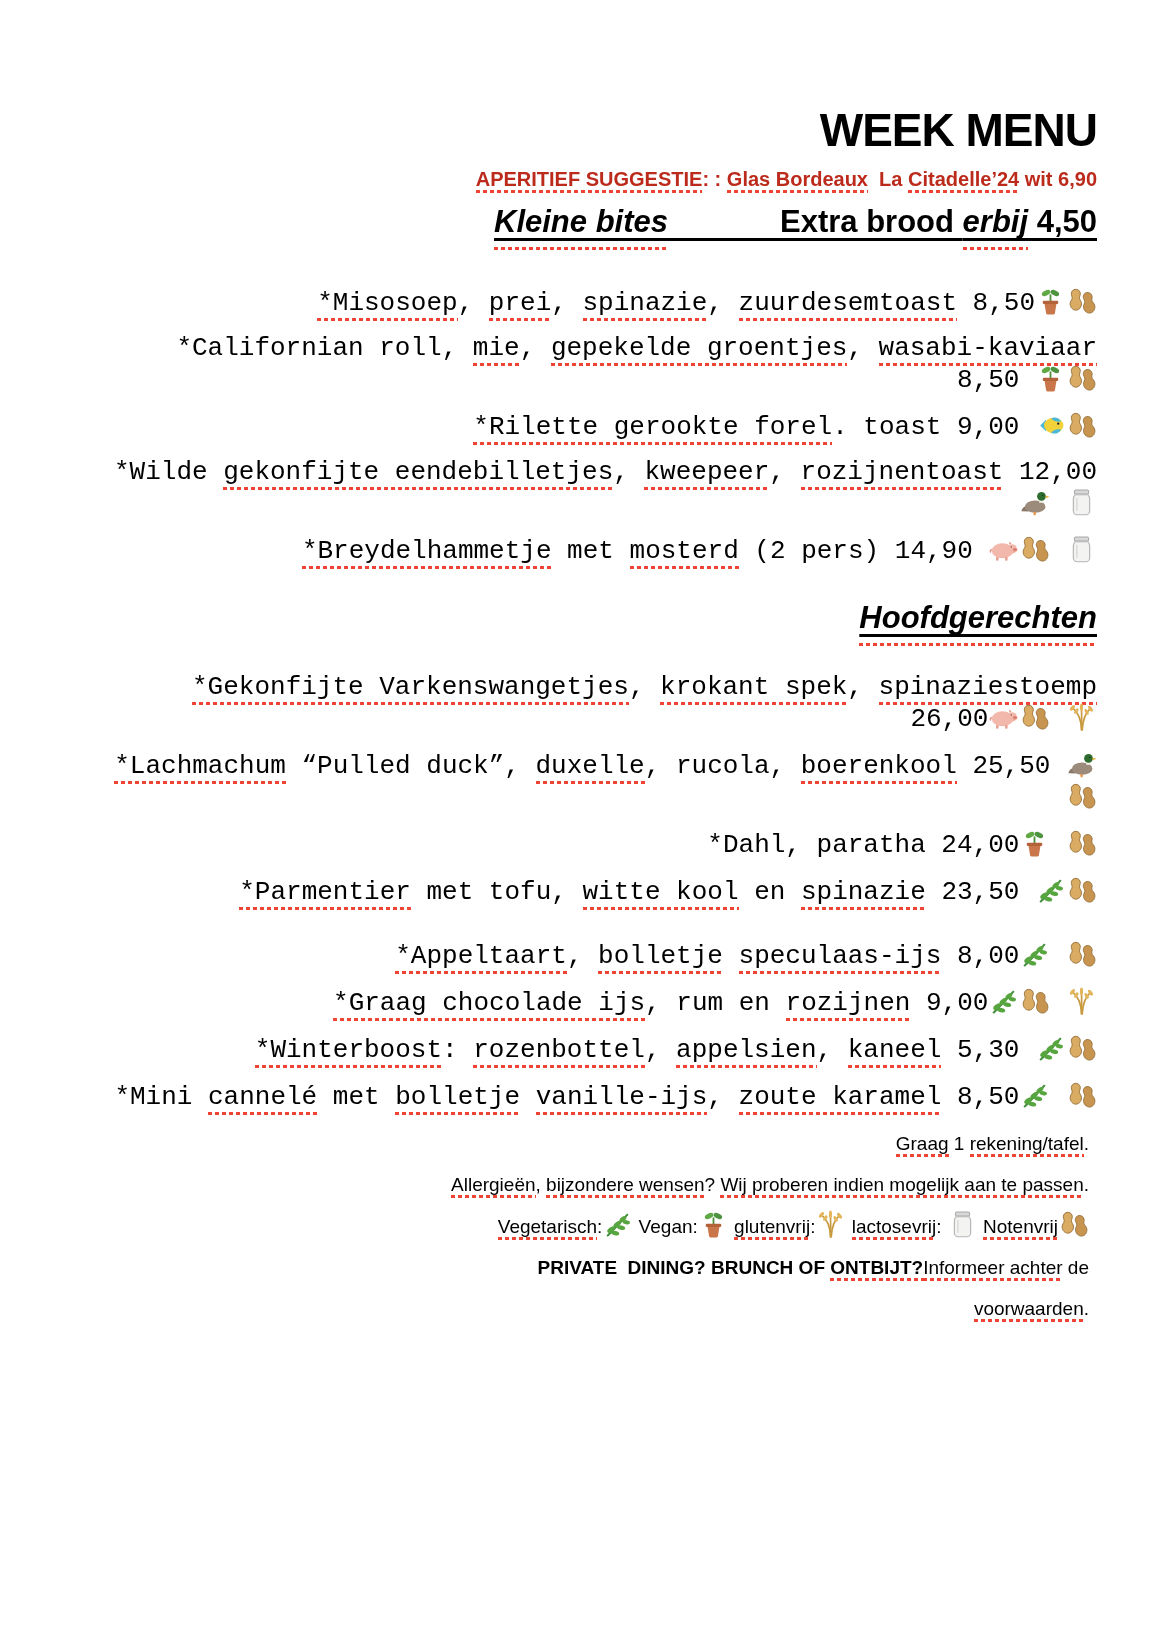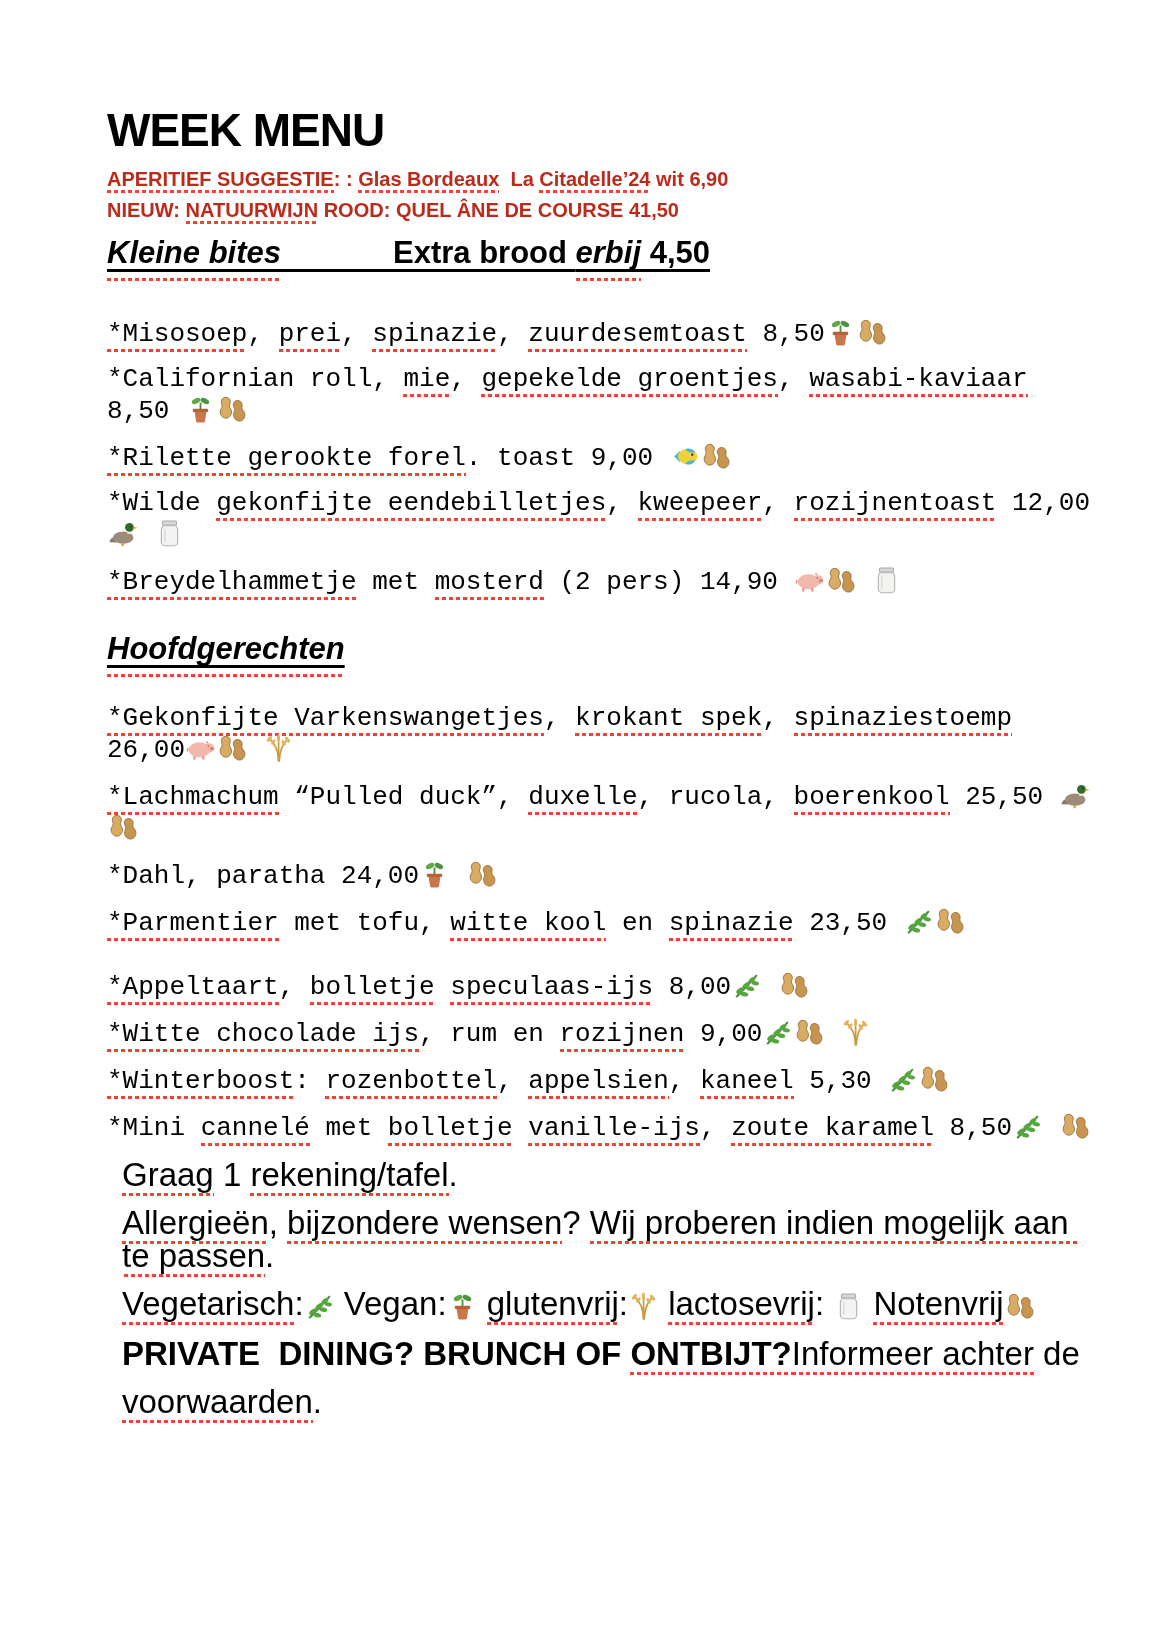--- a/index.html
+++ b/index.html
@@ -5,21 +5,21 @@
   html,body{margin:0;padding:0;background:#ffffff;}
   .page{
     position:relative;
     width:1170px;height:1649px;
     background:#ffffff;
     font-family:"Liberation Sans","DejaVu Sans",sans-serif;
     color:#000;
     overflow:hidden;
   }
   .content{position:absolute;left:107px;top:106px;width:990px;}
-  p,h1,h2{white-space:pre-wrap;}
+  p,h1,h2{white-space:pre-wrap;text-align:right;}
   h1.title{
     font-size:46px;line-height:48px;font-weight:bold;
     letter-spacing:-1px;margin:0 0 10px 0;
   }
   .redline{
     color:#bb2a1b;font-weight:bold;
     font-size:20px;line-height:31px;margin:0;
   }
   .sec-heading{
     font-size:31px;line-height:36px;font-weight:bold;margin:0;
@@ -28,21 +28,21 @@
     text-underline-offset:6px;
   }
   #sec-kleine{margin-top:9px;}
   #sec-hoofd{margin-top:34px;}
   #sec-zoet{margin-top:30px;}
   .sec-items{margin-top:46px;}
   #sec-hoofd .sec-items{margin-top:36px;}
   #sec-zoet .sec-items{margin-top:32px;}
   .item{font-size:26px;line-height:30px;margin:0 0 15px 0;font-family:Liberation Mono, monospace;}
   .footer{margin-top:14px;}
-  .footer p{font-size:33px;line-height:33px;margin:15px;}
+  .footer p{font-size:19px;line-height:33px;margin:8px;}
   .b{font-weight:bold;}
   
   .sp{
     background-image:linear-gradient(90deg,#ef4434 0 4px,rgba(0,0,0,0) 4px 7px);
     background-size:7px 3px;
     background-repeat:repeat-x;
     background-position:left bottom;
     padding-bottom:3px;
   }
   .sec-heading .sp{padding-bottom:11px;font-style:italic;}
@@ -52,21 +52,20 @@
 </style>
 </head>
 <body>
 
 <div class="page">
   <div class="content">
 
     <h1 class="title">WEEK MENU</h1>
 
     <p class="redline"><span class="sp">APERITIEF SUGGESTIE</span><span>: : </span><span class="sp">Glas Bordeaux</span><span>  La </span><span class="sp">Citadelle’24</span><span> wit 6,90</span></p>
-    <p class="redline"><span>NIEUW: </span><span class="sp">NATUURWIJN</span><span> ROOD: QUEL ÂNE DE COURSE 41,50</span></p>
 
     <section id="sec-kleine">
       <h2 class="sec-heading"><span class="sp">Kleine bites</span><span>             </span><span>Extra brood </span><span class="sp">erbij</span><span> 4,50</span></h2>
       <div class="sec-items">
         <p class="item"><span class="sp">*Misosoep</span><span>, </span><span class="sp">prei</span><span>, </span><span class="sp">spinazie</span><span>, </span><span class="sp">zuurdesemtoast</span><span> 8,50</span><span class="emo"><svg viewBox="0 0 24 24">
                 <path d="M12 12V6.5" stroke="#4e8f3a" stroke-width="1.4" fill="none"></path>
                 <ellipse cx="8.6" cy="5.4" rx="3.5" ry="2" fill="#5fa844" transform="rotate(-25 8.6 5.4)"></ellipse>
                 <ellipse cx="15.4" cy="5.4" rx="3.5" ry="2" fill="#4e9340" transform="rotate(25 15.4 5.4)"></ellipse>
                 <rect x="6" y="11.4" width="12" height="2.5" rx="1" fill="#b4623a"></rect>
                 <path d="M7.4 14h9.2l-1.2 7.1c-.1.5-.5.9-1 .9H9.6c-.5 0-.9-.4-1-.9z" fill="#c8764a"></path>
@@ -230,21 +229,21 @@
                   <ellipse cx="10.2" cy="18.6" rx="3.2" ry="1.7" transform="rotate(12 10.2 18.6)"></ellipse>
                   <ellipse cx="14.8" cy="14.4" rx="3.2" ry="1.7" transform="rotate(12 14.8 14.4)"></ellipse>
                   <ellipse cx="18.8" cy="10.2" rx="2.9" ry="1.6" transform="rotate(12 18.8 10.2)"></ellipse>
                 </g>
               </svg></span><span> </span><span class="emo"><svg viewBox="0 0 24 24">
                 <g stroke="#96703a" stroke-width=".7">
                   <path d="M7.6 2.6c2 0 3.5 1.5 3.5 3.4 0 1.3-.7 2-.7 3.1 0 1.7 1.6 2.4 1.6 4.7 0 2.7-2 4.9-4.4 4.9s-4.4-2.2-4.4-4.9c0-2.3 1.6-3 1.6-4.7 0-1.1-.7-1.8-.7-3.1 0-1.9 1.5-3.4 3.5-3.4z" fill="#d9ab63"></path>
                   <path d="M16.2 5.1c2-.3 3.7 1 4 2.8.2 1.3-.4 2.1-.2 3.2.3 1.6 2 2 2.3 4.3.4 2.7-1.2 5.2-3.6 5.5s-4.7-1.5-5.1-4.2c-.3-2.3 1.1-3.2.9-4.9-.2-1.1-.9-1.7-1.1-3-.3-1.8.9-3.4 2.8-3.7z" fill="#c89550"></path>
                 </g>
               </svg></span></p>
-        <p class="item"><span class="sp">*Witte chocolade ijs</span><span>, rum en </span><span class="sp">rozijnen</span><span> 9,00</span><span class="emo"><svg viewBox="0 0 24 24">
+        <p class="item"><span class="sp">*Graag chocolade ijs</span><span>, rum en </span><span class="sp">rozijnen</span><span> 9,00</span><span class="emo"><svg viewBox="0 0 24 24">
                 <path d="M4 21C9.5 15.5 13.5 11 20 4" stroke="#3f8f3a" stroke-width="1.6" fill="none"></path>
                 <g fill="#57a53f">
                   <ellipse cx="7" cy="16" rx="3.4" ry="1.8" transform="rotate(-38 7 16)"></ellipse>
                   <ellipse cx="11.8" cy="11.8" rx="3.4" ry="1.8" transform="rotate(-38 11.8 11.8)"></ellipse>
                   <ellipse cx="16.2" cy="7.8" rx="3.1" ry="1.7" transform="rotate(-38 16.2 7.8)"></ellipse>
                   <ellipse cx="10.2" cy="18.6" rx="3.2" ry="1.7" transform="rotate(12 10.2 18.6)"></ellipse>
                   <ellipse cx="14.8" cy="14.4" rx="3.2" ry="1.7" transform="rotate(12 14.8 14.4)"></ellipse>
                   <ellipse cx="18.8" cy="10.2" rx="2.9" ry="1.6" transform="rotate(12 18.8 10.2)"></ellipse>
                 </g>
               </svg></span><span class="emo"><svg viewBox="0 0 24 24">

